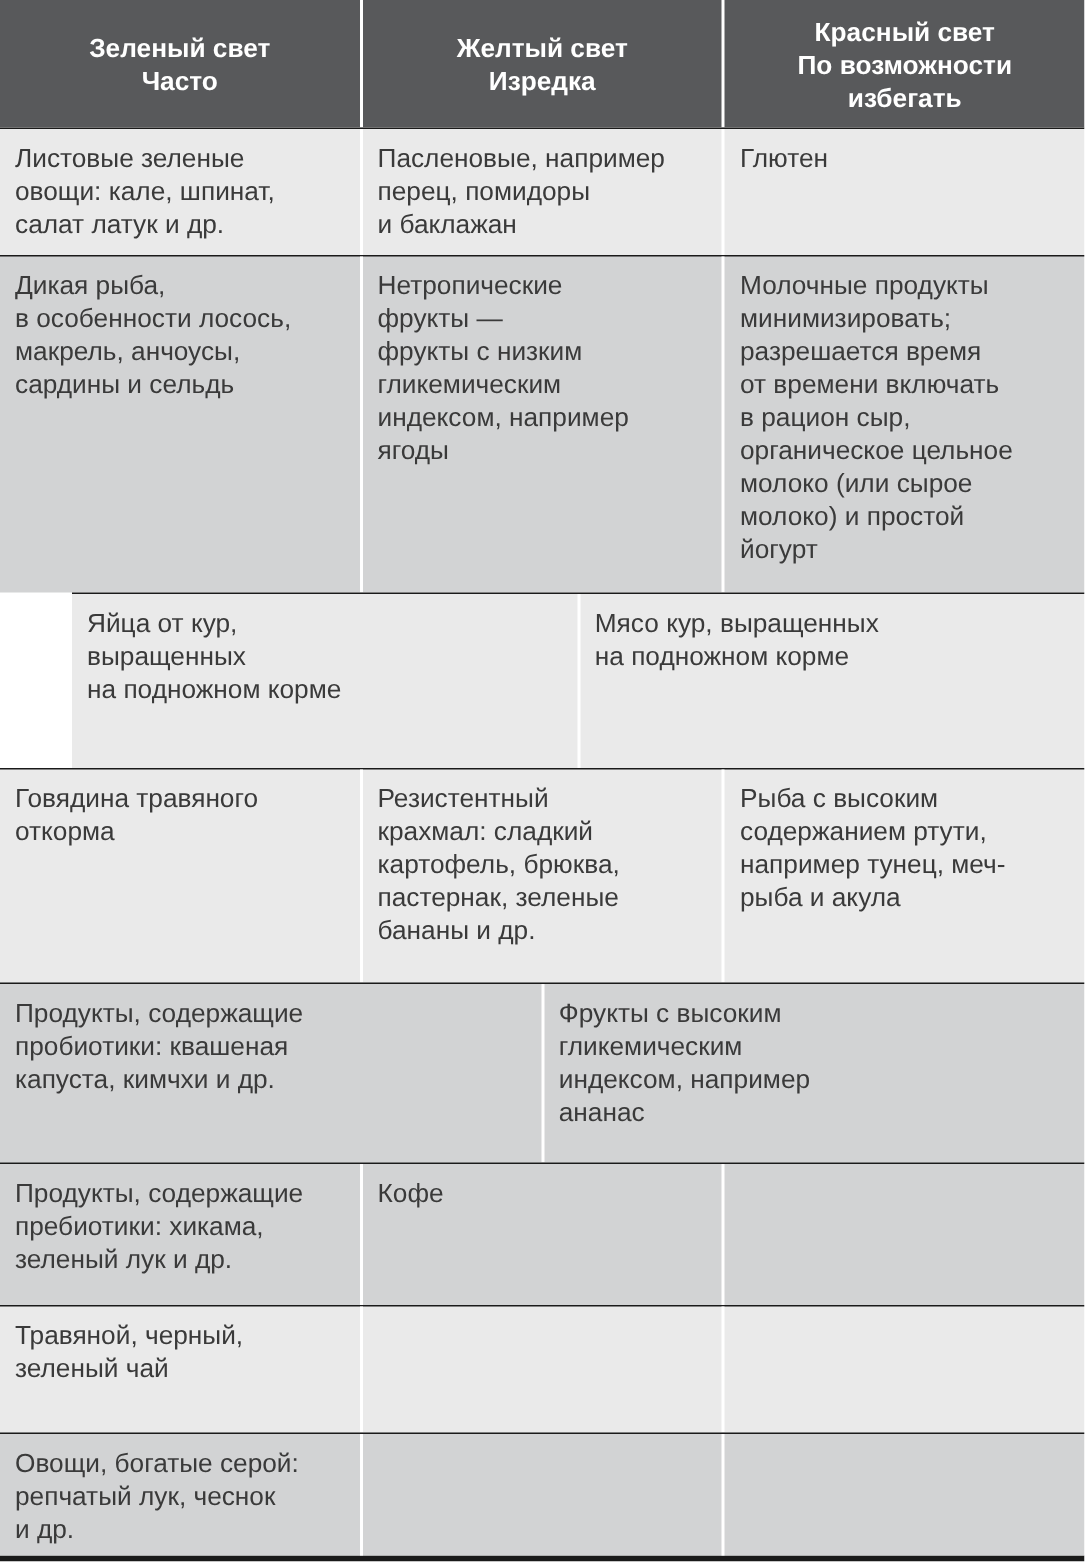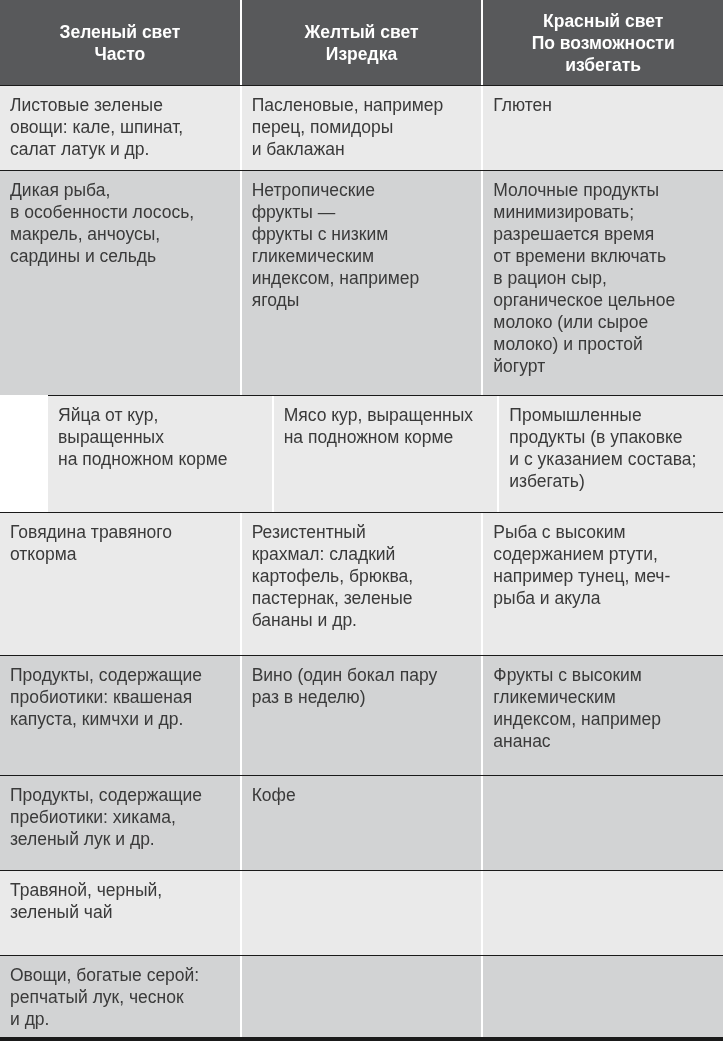--- a/index.html
+++ b/index.html
@@ -100,46 +100,40 @@
 молоко) и простой
 йогурт</div>
   </div>
 
   <div class="row" data-shade="light">
     <div class="cell">Яйца от кур,
 выращенных
 на подножном корме</div>
     <div class="cell">Мясо кур, выращенных
 на подножном корме</div>
-    <div class="cell">Промышленные
-продукты (в упаковке
-и с указанием состава;
-избегать)</div>
   </div>
 
   <div class="row" data-shade="light">
     <div class="cell">Говядина травяного
 откорма</div>
     <div class="cell">Резистентный
 крахмал: сладкий
 картофель, брюква,
 пастернак, зеленые
 бананы и др.</div>
     <div class="cell">Рыба с высоким
 содержанием ртути,
 например тунец, меч-
 рыба и акула</div>
   </div>
 
   <div class="row" data-shade="dark">
     <div class="cell">Продукты, содержащие
 пробиотики: квашеная
 капуста, кимчхи и др.</div>
-    <div class="cell">Вино (один бокал пару
-раз в неделю)</div>
     <div class="cell">Фрукты с высоким
 гликемическим
 индексом, например
 ананас</div>
   </div>
 
   <div class="row" data-shade="dark">
     <div class="cell">Продукты, содержащие
 пребиотики: хикама,
 зеленый лук и др.</div>

